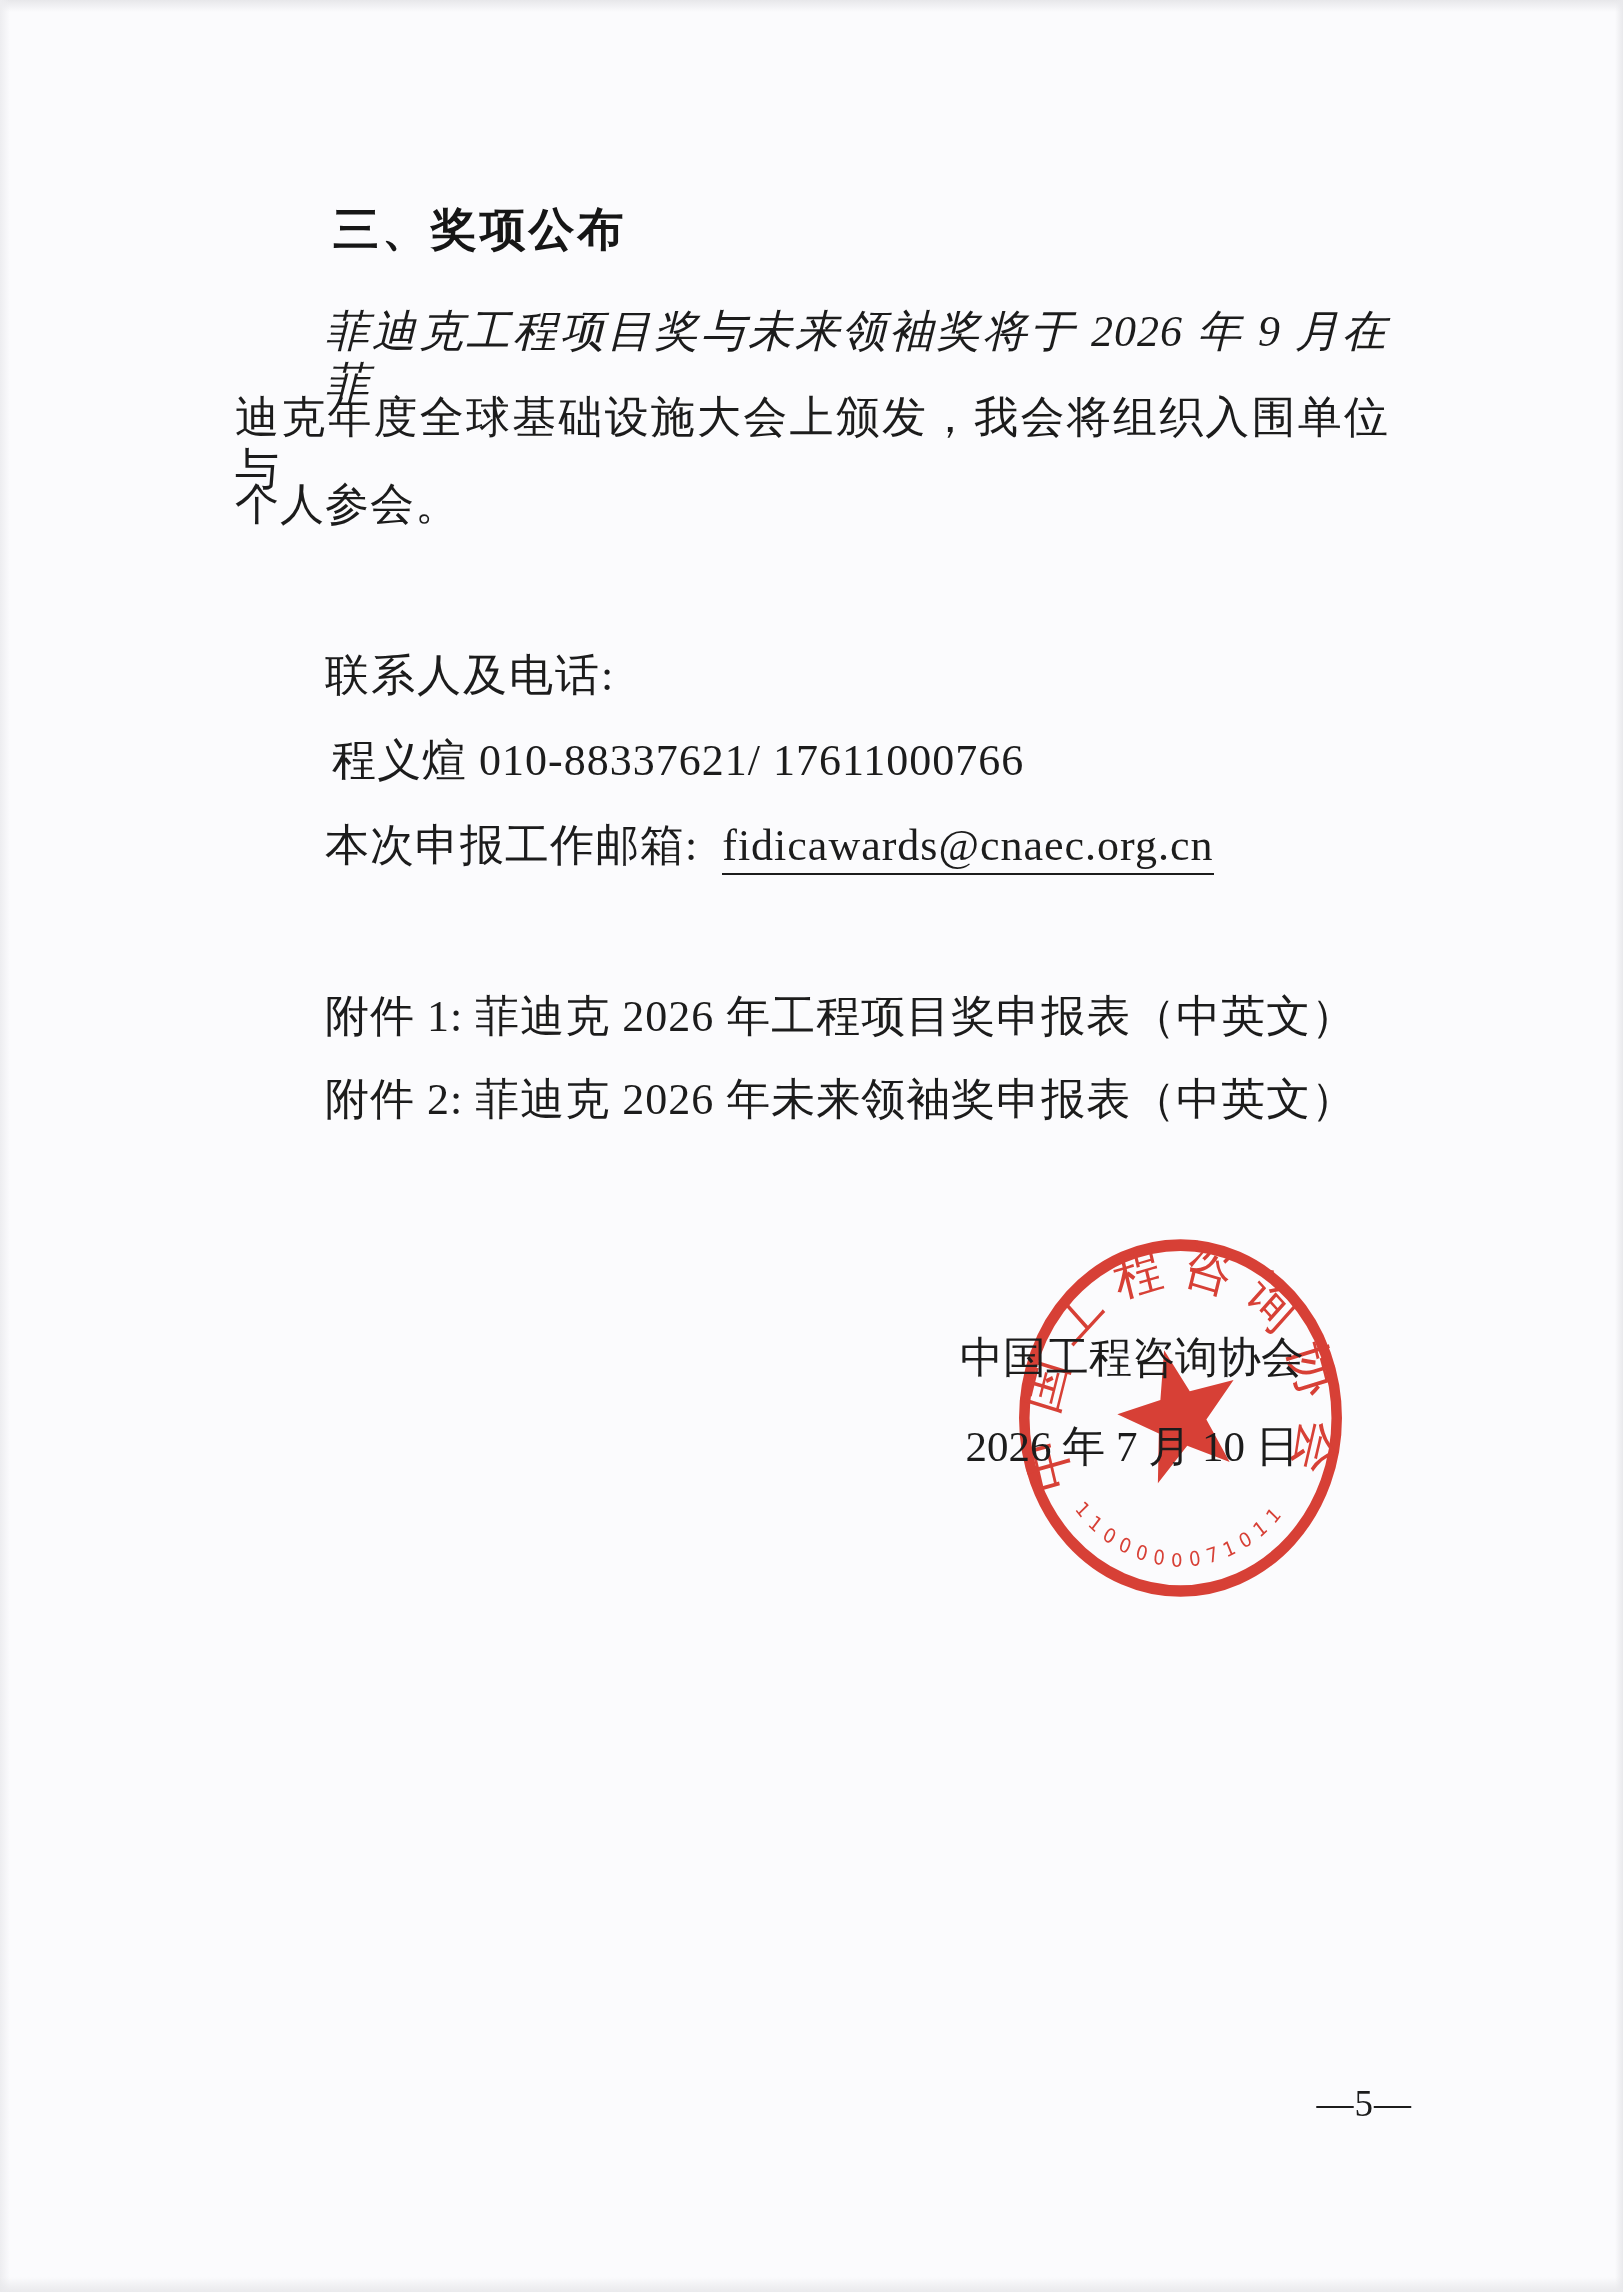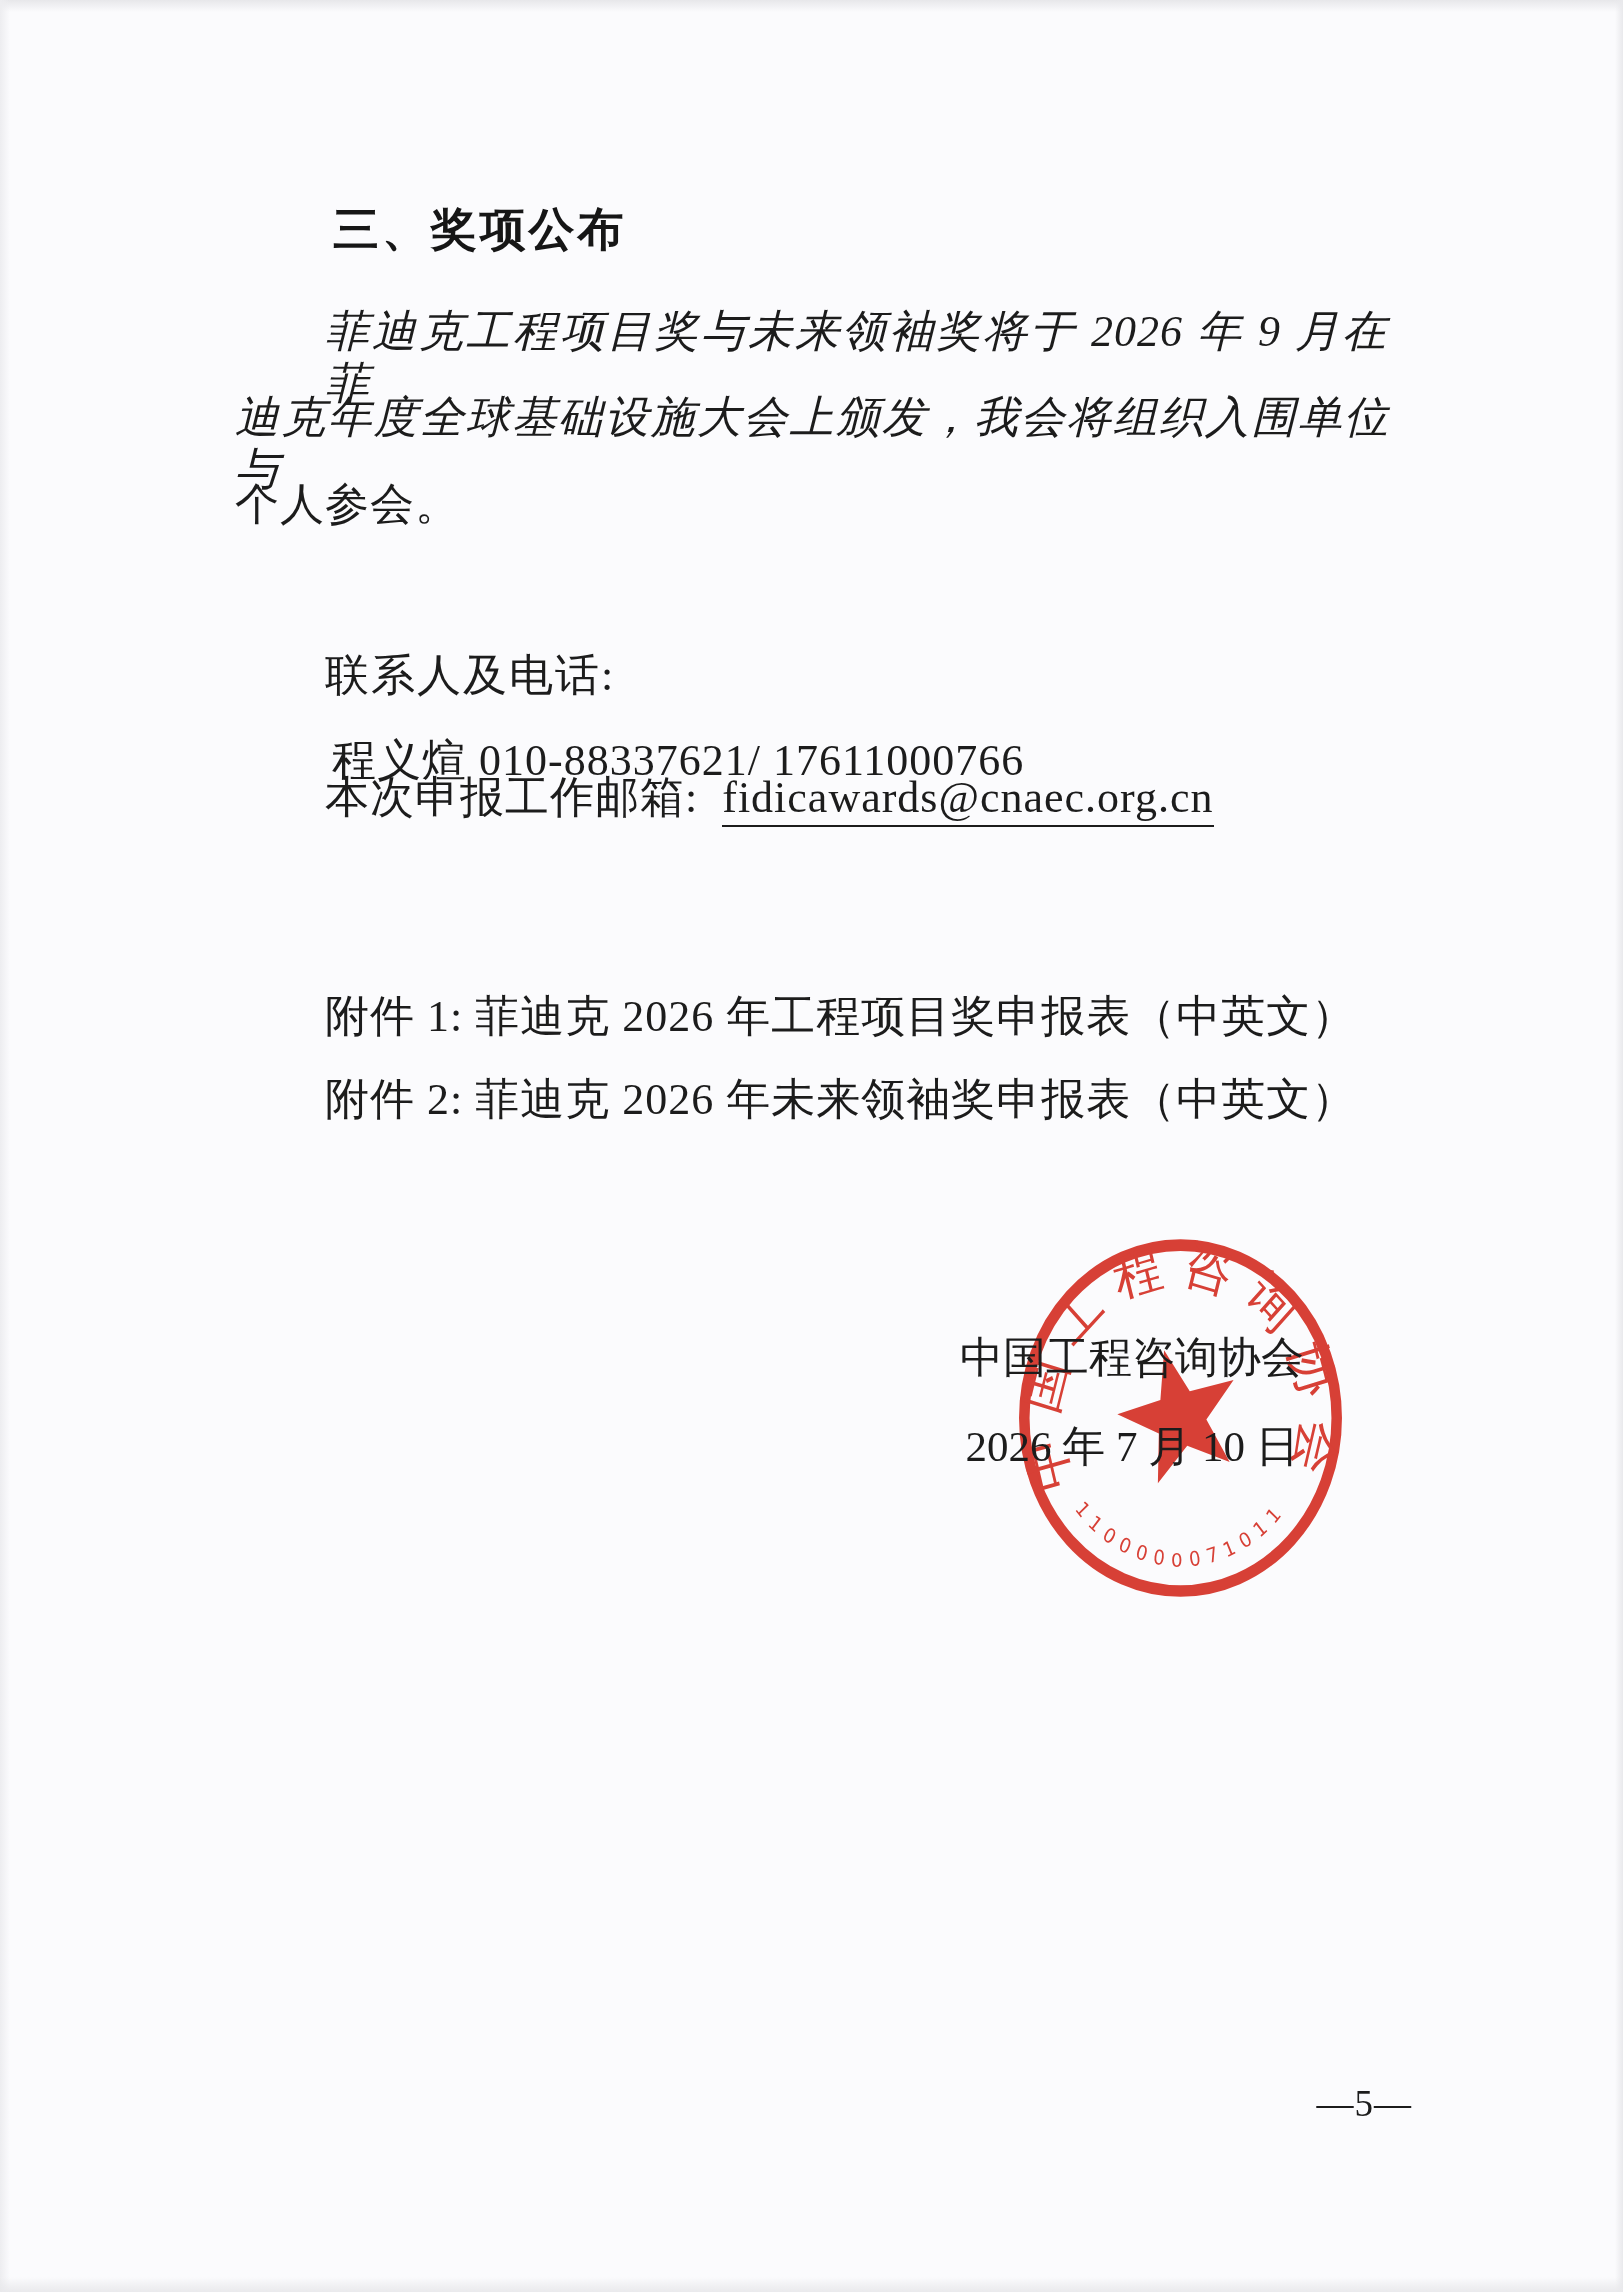--- a/index.html
+++ b/index.html
@@ -52,30 +52,30 @@
 
   <div class="scan-top"></div>
   <div class="scan-left"></div>
   <div class="scan-right"></div>
   <div class="scan-bottom"></div>
 
   <div class="line heading" style="left:333px;top:202px;">三、奖项公布</div>
 
   <div class="line justified" style="left:325px;top:306px;width:1062px;font-style:italic;">菲迪克工程项目奖与未来领袖奖将于 2026 年 9 月在菲</div>
 
-  <div class="line justified" style="left:235px;top:392px;width:1154px;font-style:italic;">迪克年度全球基础设施大会上颁发，我会将组织入围单位与</div>
+  <div class="line justified" style="left:235px;top:392px;width:1154px;">迪克年度全球基础设施大会上颁发，我会将组织入围单位与</div>
 
   <div class="line" style="left:235px;top:479px;letter-spacing:1px;">个人参会。</div>
 
 
   <div class="line" style="left:325px;top:650px;letter-spacing:2px;">联系人及电话:</div>
 
   <div class="line" style="left:332px;top:735px;letter-spacing:1px;">程义煊 010-88337621/ 17611000766</div>
 
-  <div class="line" style="left:325px;top:772px;letter-spacing:1px;text-align:center;"><span>本次申报工作邮箱:  </span><span class="email-underline">fidicawards@cnaec.org.cn</span></div>
+  <div class="line" style="left:325px;top:820px;letter-spacing:1px;text-align:center;"><span>本次申报工作邮箱:  </span><span class="email-underline">fidicawards@cnaec.org.cn</span></div>
 
   <div class="line" style="left:325px;top:991px;letter-spacing:1px;">附件 1: 菲迪克 2026 年工程项目奖申报表（中英文）</div>
 
   <div class="line" style="left:325px;top:1074px;letter-spacing:1px;">附件 2: 菲迪克 2026 年未来领袖奖申报表（中英文）</div>
 
   <svg class="stamp" viewBox="0 0 360 360" preserveAspectRatio="none">
     <defs>
       <path id="ringPath" d="M 72.3 247.3 A 127 127 0 1 1 287.7 247.3" fill="none"></path>
       <path id="serialPath" d="M 55.3 243.6 A 140 140 0 0 0 304.7 243.6" fill="none"></path>
     </defs>

